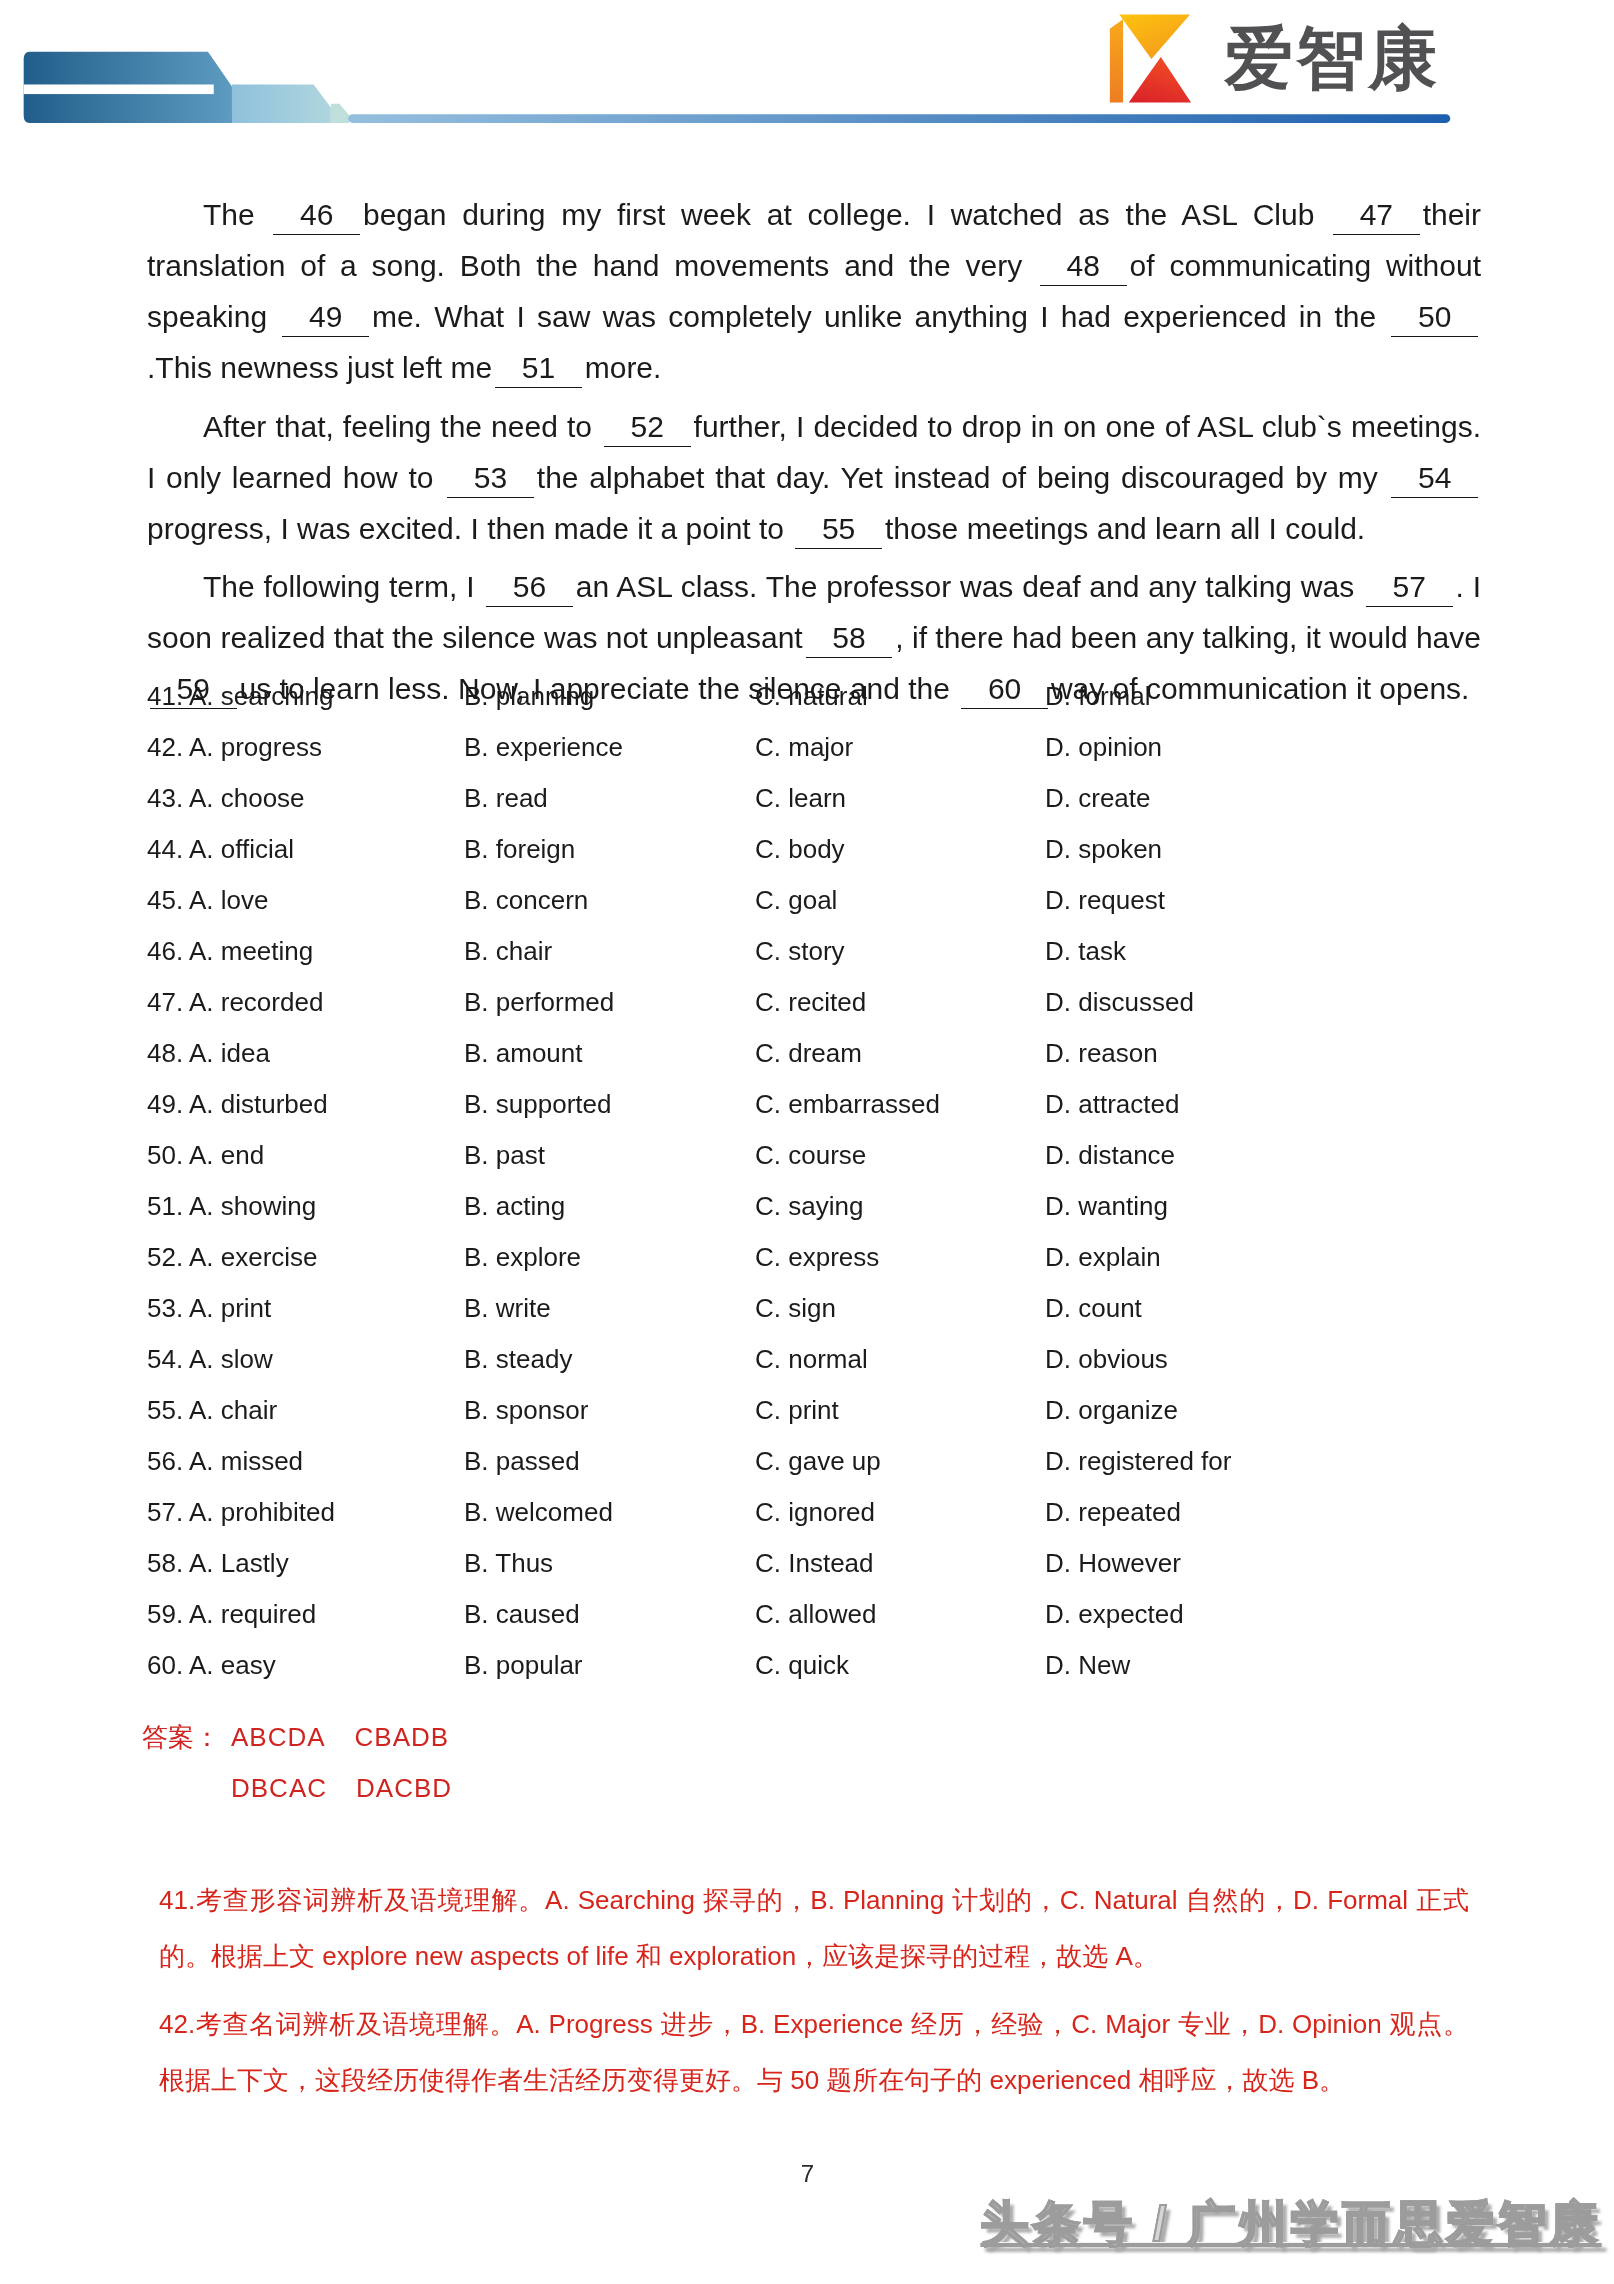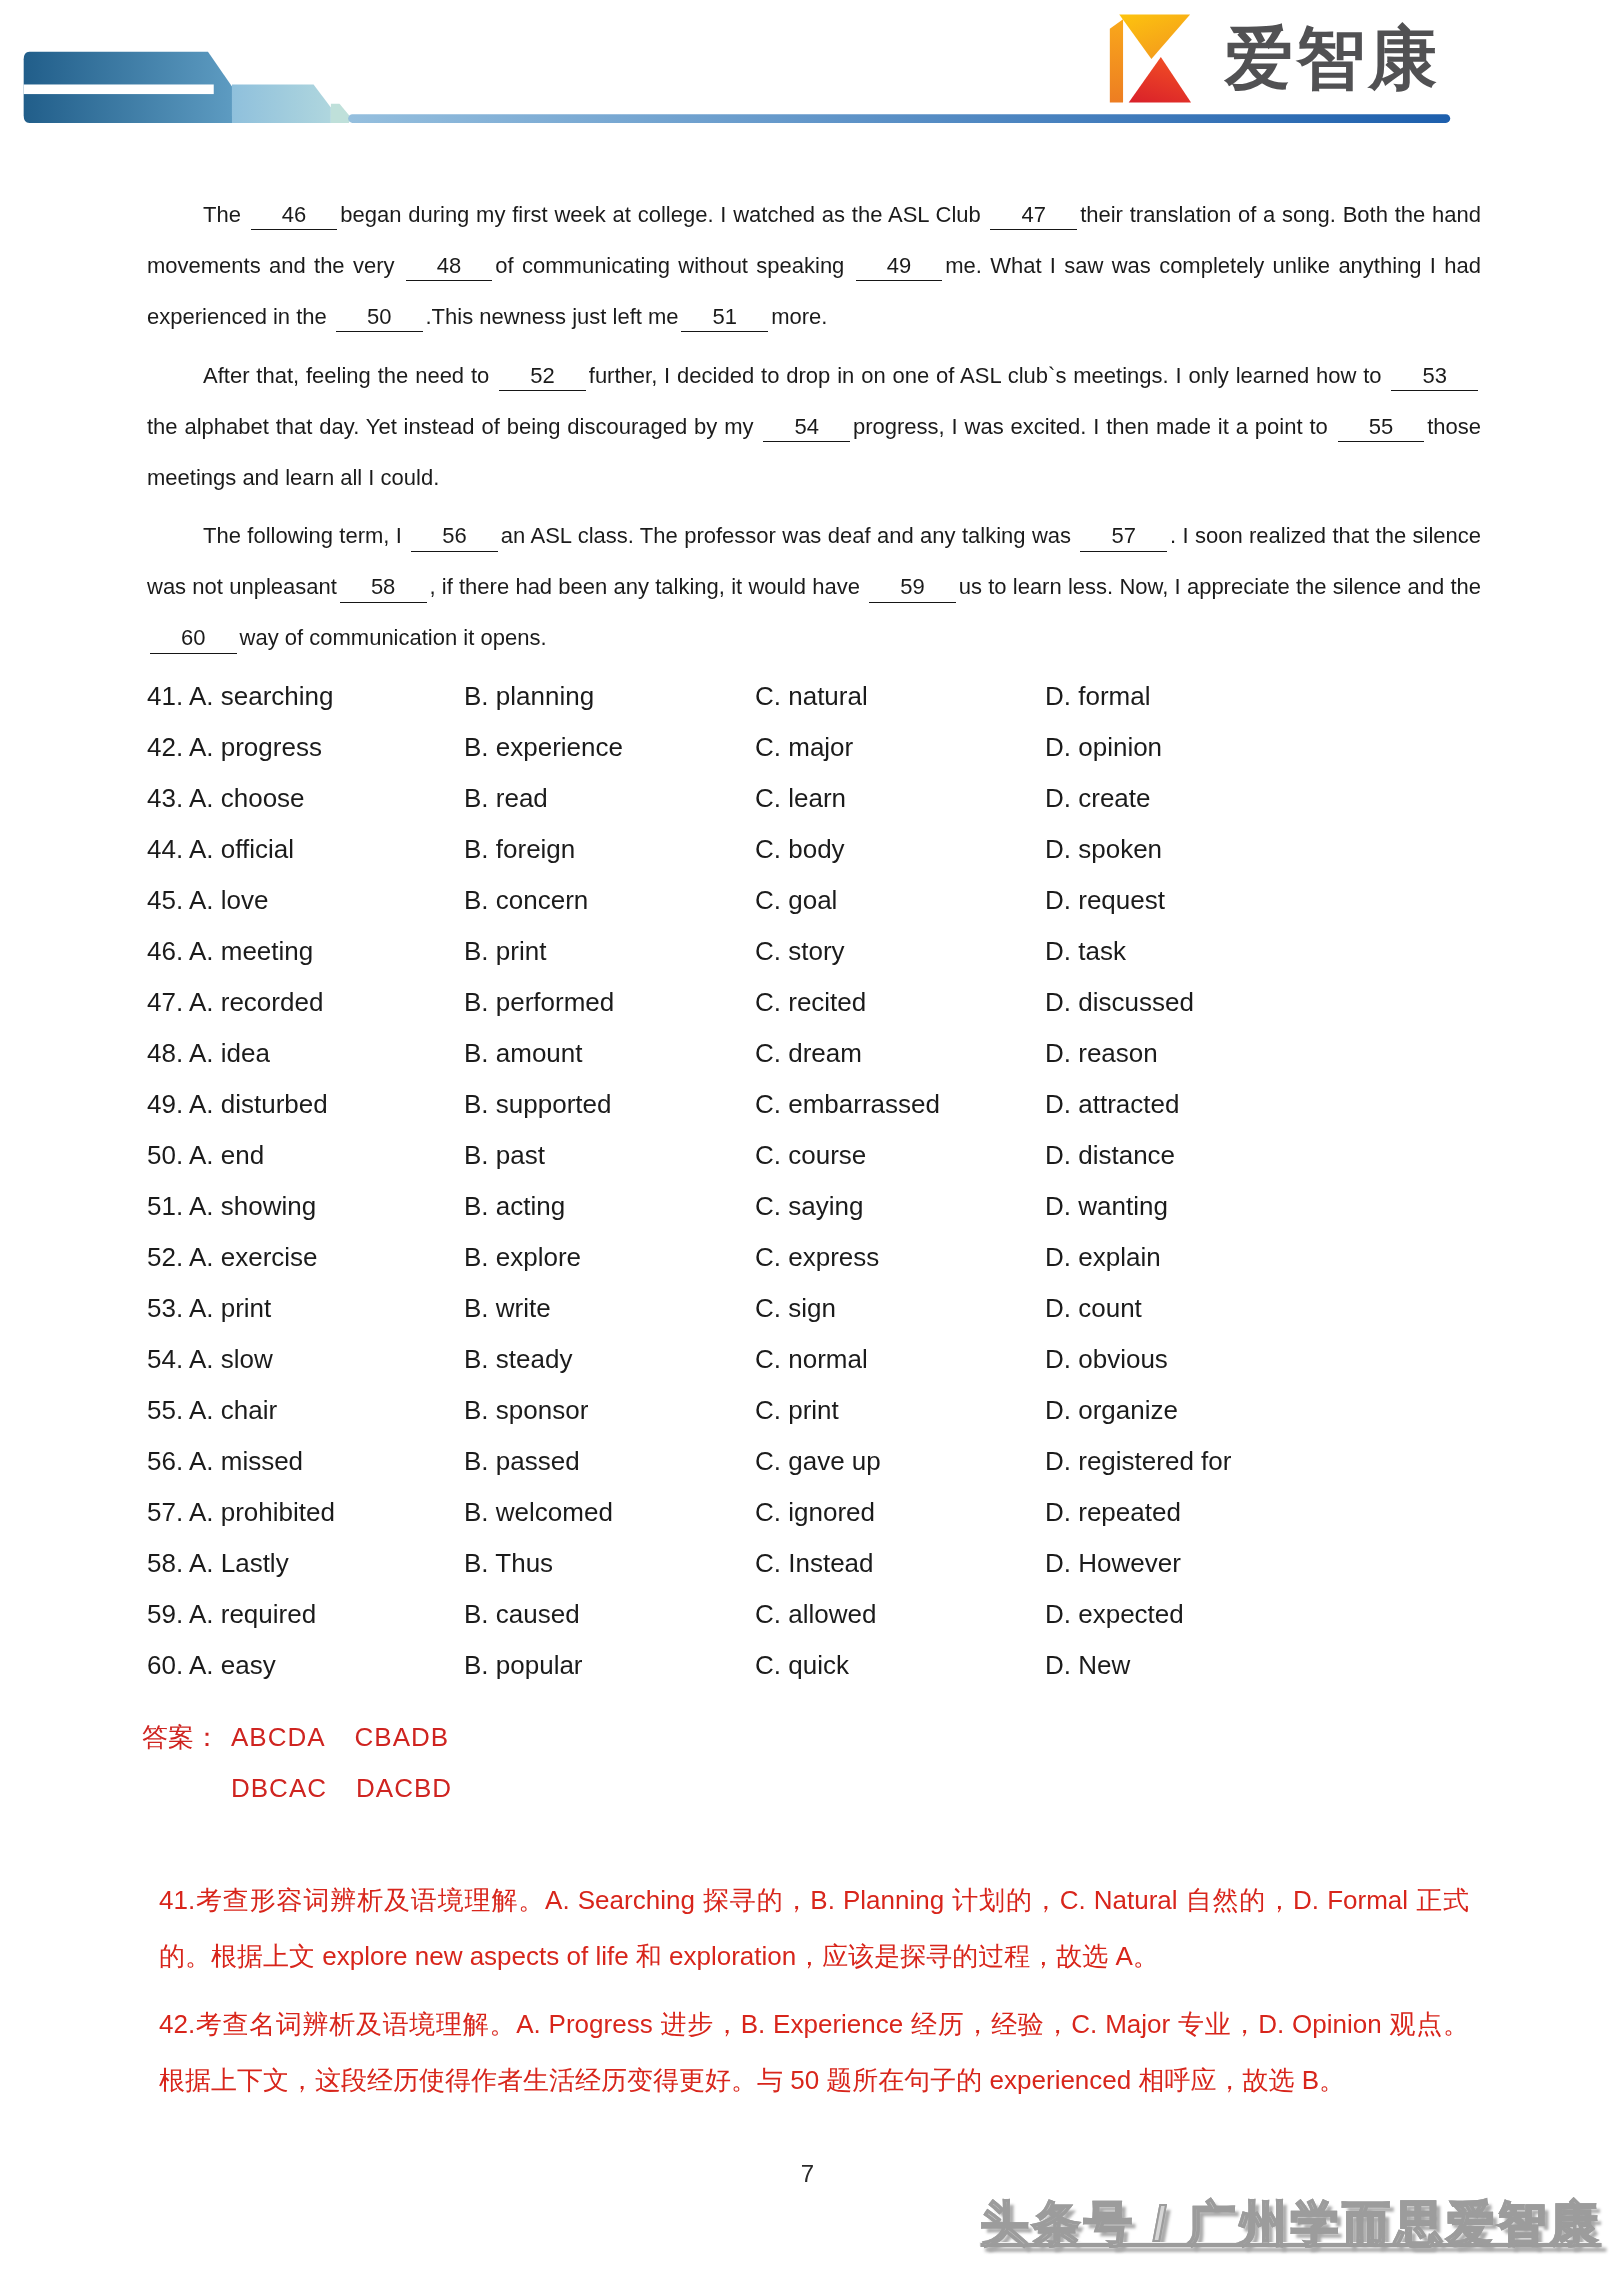--- a/index.html
+++ b/index.html
@@ -6,21 +6,21 @@
   body{
     width:1615px;height:2285px;position:relative;background:#ffffff;
     font-family:"Liberation Sans",sans-serif;color:#1b1b1b;overflow:hidden;
   }
   
   .banner-svg{position:absolute;top:0;left:0;}
   .logo{position:absolute;top:13.4px;right:175px;display:flex;align-items:center;gap:32px;}
   .logo-text{font-size:69px;font-weight:bold;color:#515153;letter-spacing:2.9px;line-height:1;white-space:nowrap;}
   
   .passage{position:absolute;top:189px;left:147px;width:1334px;}
-  .passage p{margin:0 0 7.7px 0;font-size:22px;line-height:51px;text-align:justify;text-indent:56px;}
+  .passage p{margin:0 0 7.7px 0;font-size:30px;line-height:51px;text-align:justify;text-indent:56px;}
   .blank{
     display:inline-block;min-width:83px;text-align:center;
     border-bottom:1.9px solid #161616;margin:0 2.9px;padding:0 1.9px 1px 1.9px;
     text-indent:0;line-height:1.2;
   }
   
   .options{position:absolute;top:671px;left:147px;width:1334px;}
   .q-row{display:grid;grid-template-columns:317px 291px 290px auto;height:51px;align-items:center;}
   .q-cell{font-size:26px;white-space:nowrap;}
   
@@ -121,21 +121,21 @@
       <div class="q-cell">D. spoken</div>
     </div>
     <div class="q-row">
       <div class="q-cell">45. A. love</div>
       <div class="q-cell">B. concern</div>
       <div class="q-cell">C. goal</div>
       <div class="q-cell">D. request</div>
     </div>
     <div class="q-row">
       <div class="q-cell">46. A. meeting</div>
-      <div class="q-cell">B. print</div>
+      <div class="q-cell">B. chair</div>
       <div class="q-cell">C. story</div>
       <div class="q-cell">D. task</div>
     </div>
     <div class="q-row">
       <div class="q-cell">47. A. recorded</div>
       <div class="q-cell">B. performed</div>
       <div class="q-cell">C. recited</div>
       <div class="q-cell">D. discussed</div>
     </div>
     <div class="q-row">

